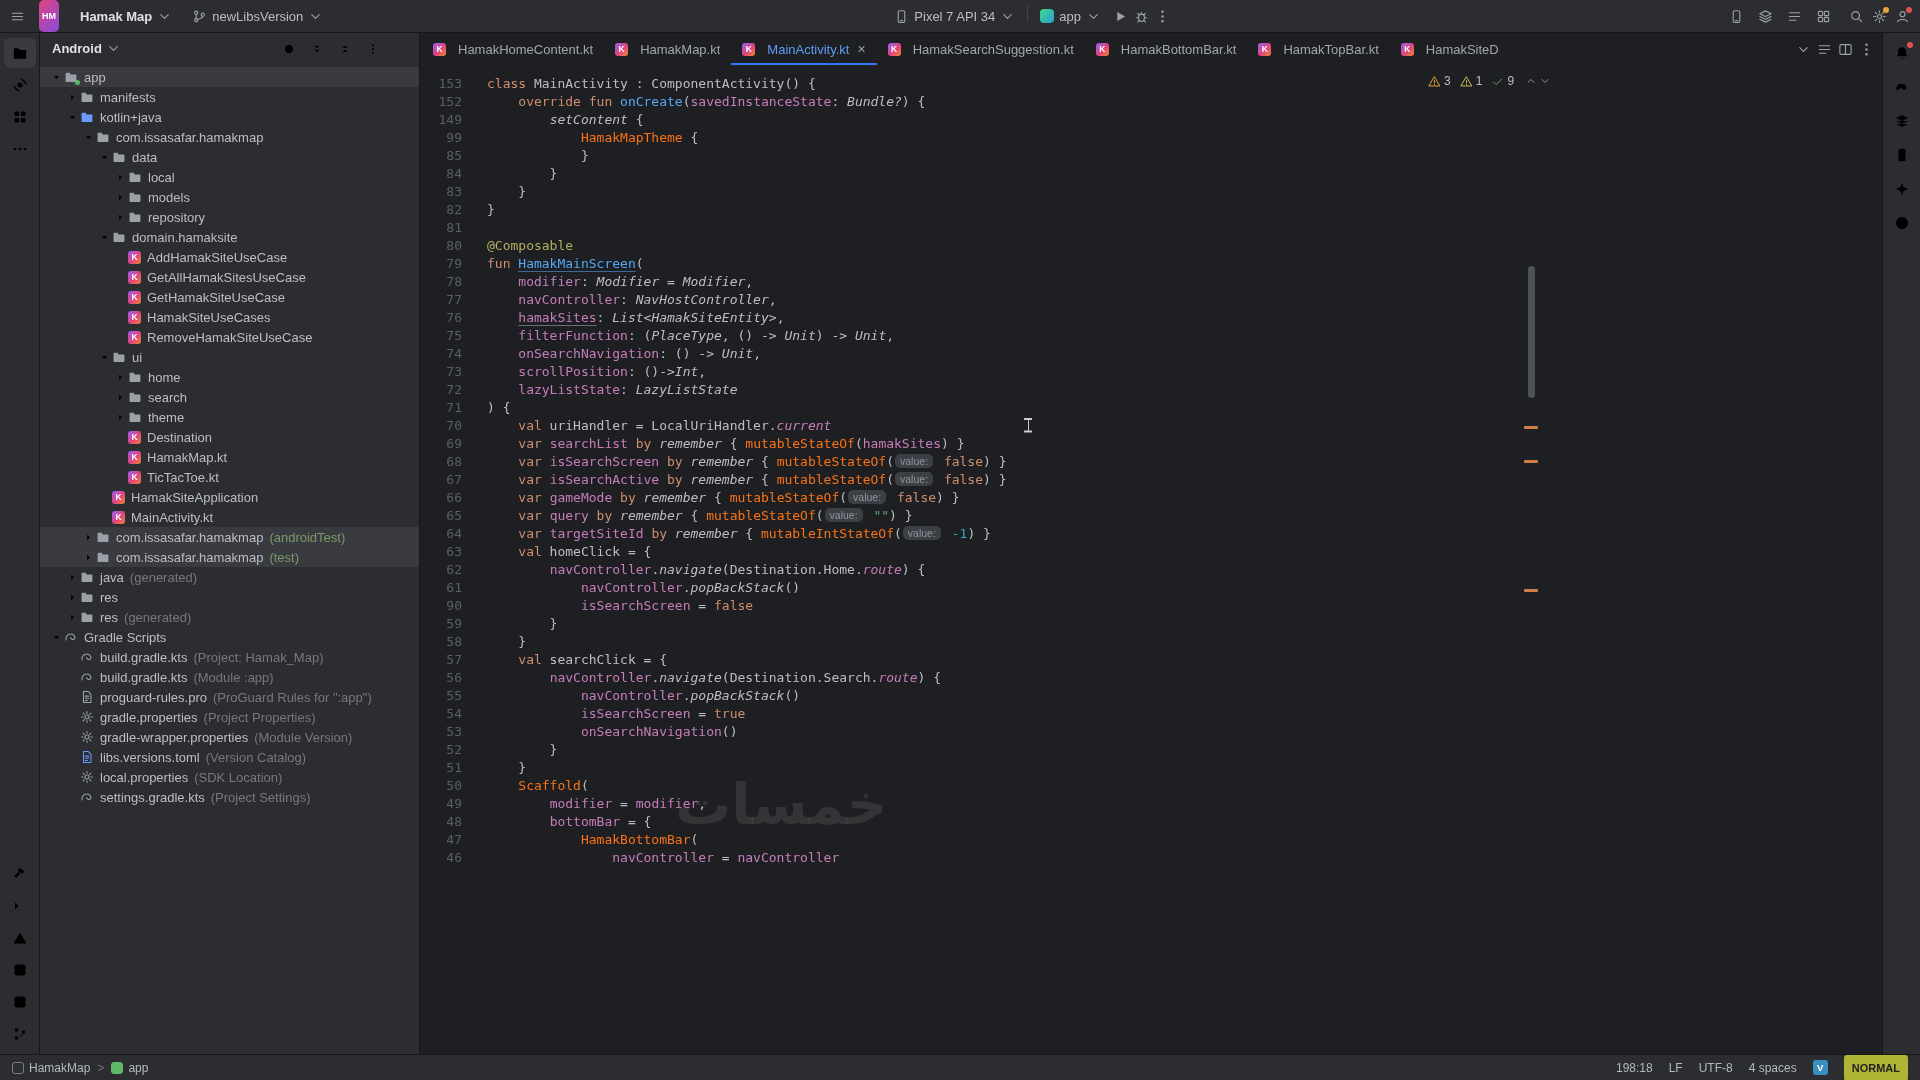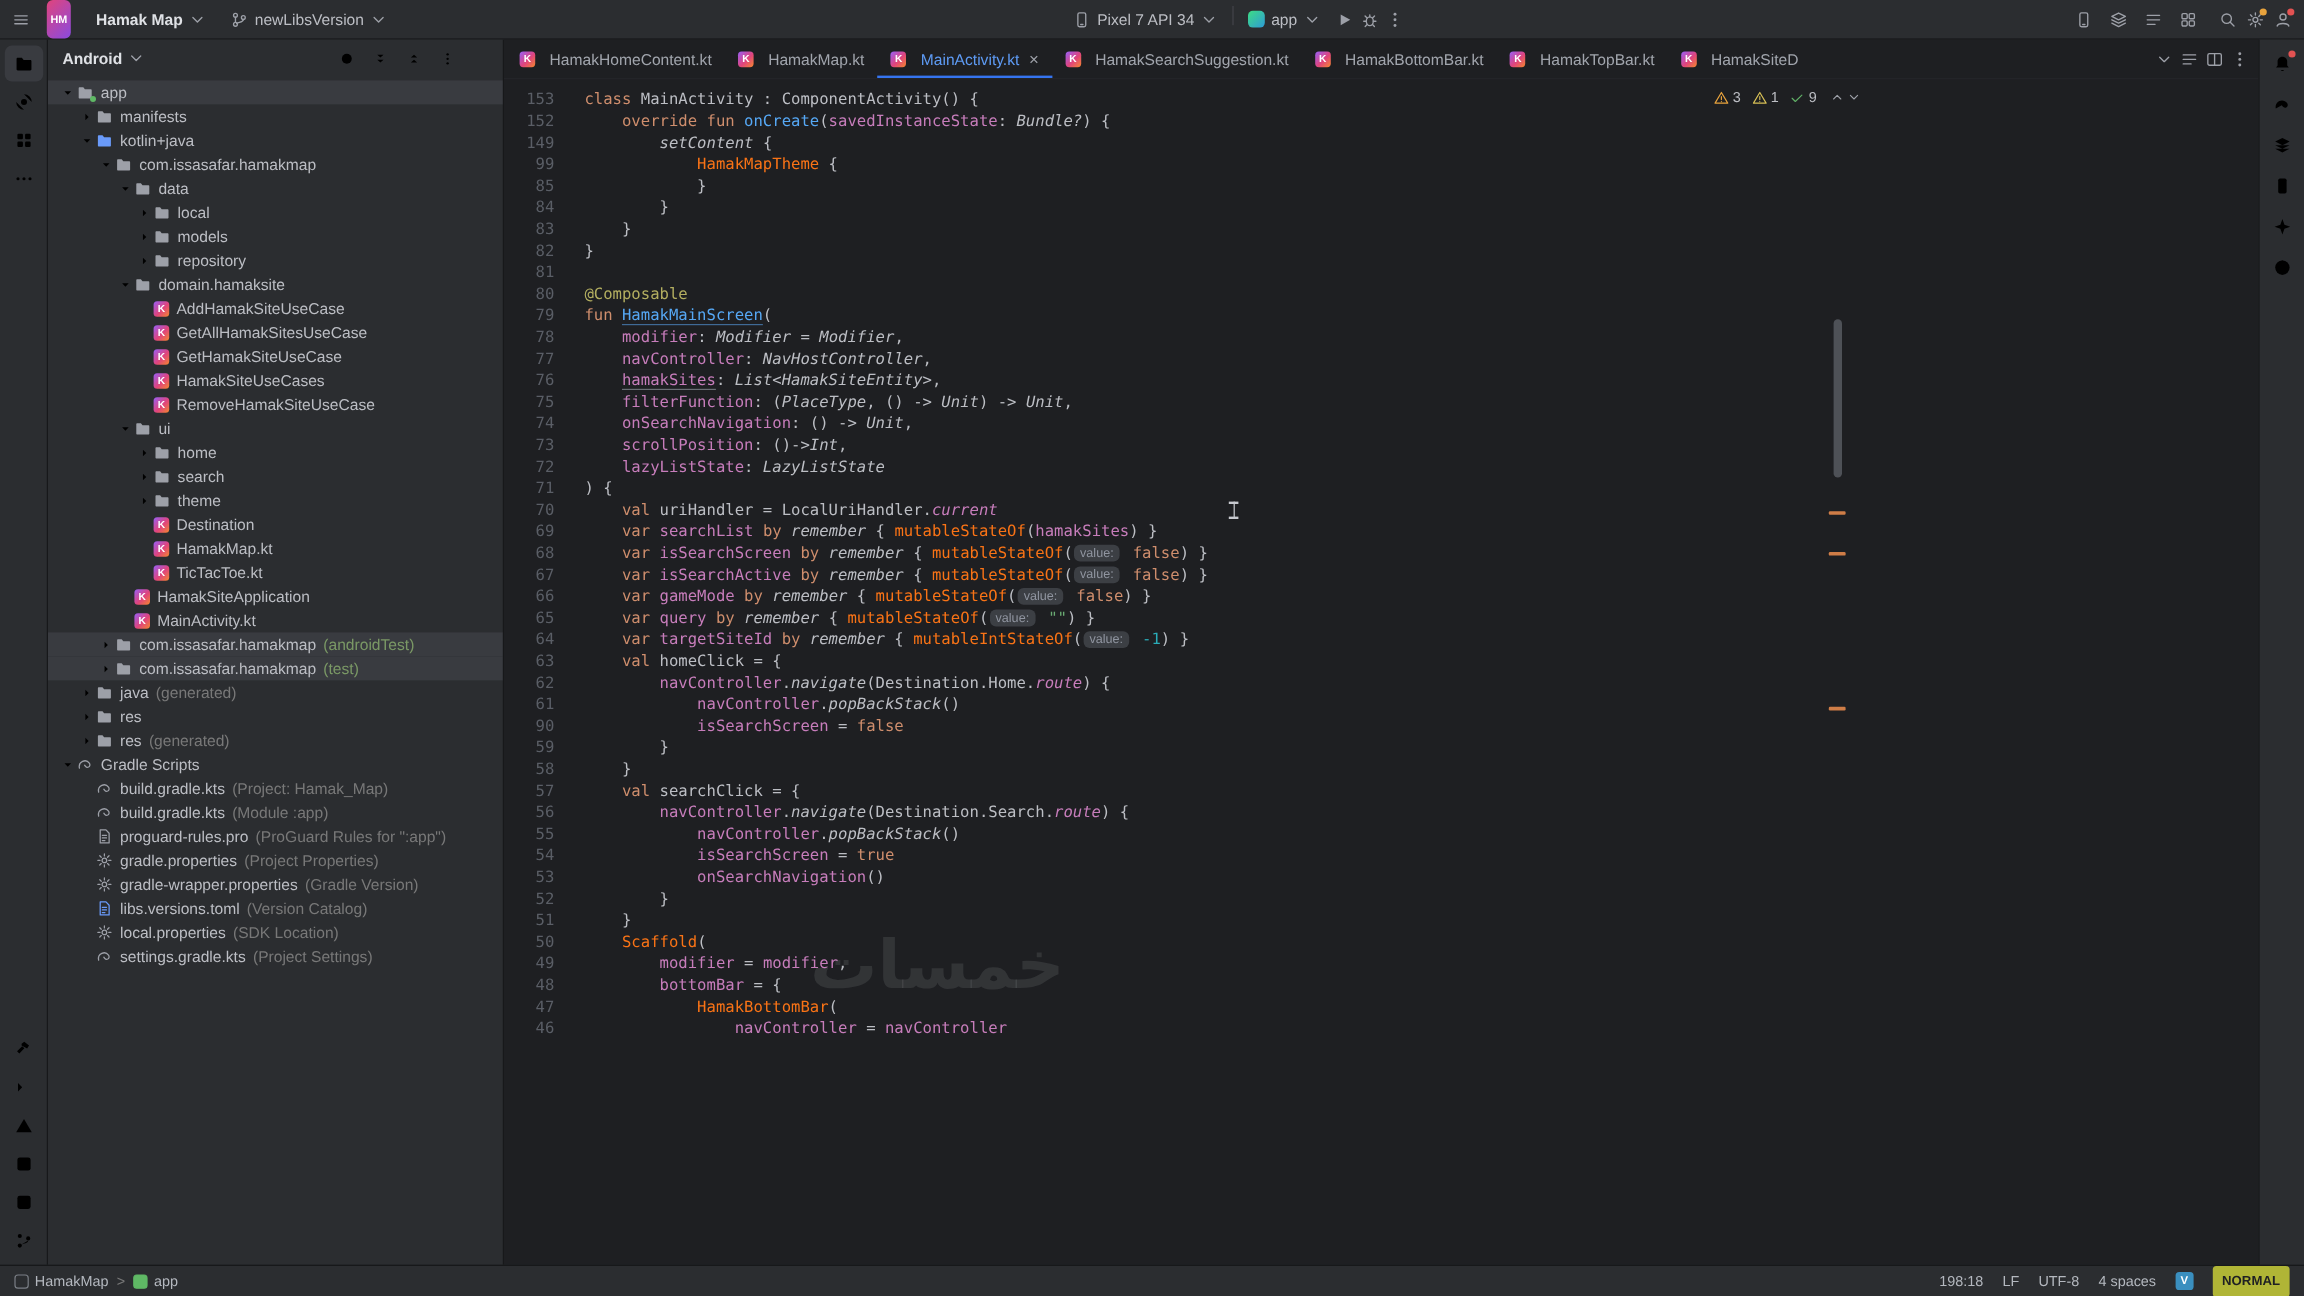--- a/index.html
+++ b/index.html
@@ -708,21 +708,21 @@
           </div>
           <div class="trow" style="padding-left:24px">
             <span class="tch"></span>
             <span class="ic tic">
               <svg viewBox="0 0 16 16">
                 <circle cx="8" cy="8" r="2.2"></circle>
                 <path d="M8 1.8v2M8 12.2v2M1.8 8h2M12.2 8h2M3.6 3.6 5 5M11 11l1.4 1.4M12.4 3.6 11 5M5 11l-1.4 1.4"></path>
               </svg>
             </span>
             <span class="tlabel">gradle-wrapper.properties</span>
-            <span class="tsfx">(Gradle Version)</span>
+            <span class="tsfx">(Module Version)</span>
           </div>
           <div class="trow" style="padding-left:24px">
             <span class="tch"></span>
             <span class="ic tic blue">
               <svg viewBox="0 0 16 16">
                 <path d="M4 1.8h5.5L12.5 5v9.2H4Z"></path>
                 <path d="M6 7h4M6 9.5h4M6 12h2.5"></path>
               </svg>
             </span>
             <span class="tlabel">libs.versions.toml</span>

